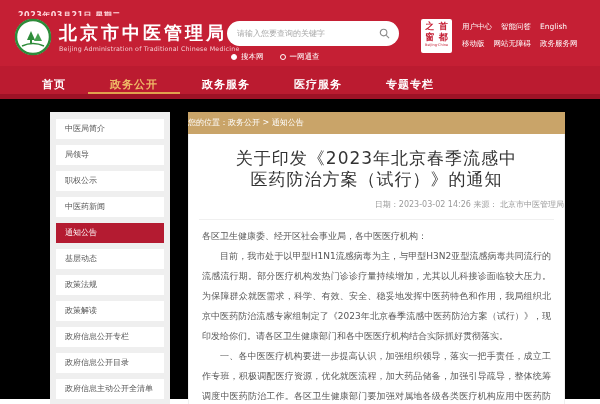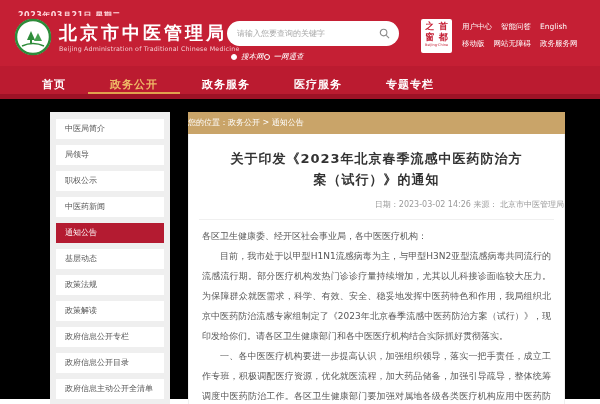--- a/index.html
+++ b/index.html
@@ -12,21 +12,21 @@
   .header-main { background:#c51f34; height:50px; display:flex; align-items:flex-start; position:relative; }
   .brand { display:flex; align-items:center; margin:2px 0 0 14px; }
   .emblem { width:38px; height:38px; flex:0 0 38px; }
   .brand-text { margin-left:7px; color:#fff; }
   .brand-title { font-size:18px; font-weight:bold; letter-spacing:3px; line-height:20px; }
   .brand-sub { font-size:6.3px; color:#f4c9cf; margin-top:2px; letter-spacing:.2px; }
   .search-wrap { position:absolute; left:227px; top:5px; width:172px; }
   .search-box { background:#fff; border-radius:13px; height:25px; display:flex; align-items:center; padding:0 9px 0 10px; }
   .search-box input { border:none; outline:none; flex:1; font-size:8px; color:#333; background:transparent; font-family:inherit; }
   .search-box input::placeholder { color:#a7a7a7; }
-  .scope-row { display:flex; margin:6px 0 0 4px;font-style:italic; }
+  .scope-row { display:flex; gap:16px; margin:6px 0 0 4px; }
   .scope-opt { display:flex; align-items:center; gap:4px; color:#fff; font-size:7.5px; cursor:pointer; }
   .rdot { width:6px; height:6px; border-radius:50%; border:1px solid #fff; display:inline-block; }
   .rdot.filled { background:#fff; }
   .seal { position:absolute; left:421px; top:3px; width:31px; height:34px; background:#fff;
     border-radius:2px; padding:2px; text-align:center; }
   .seal-grid { display:grid; grid-template-columns:1fr 1fr; line-height:11px; font-size:9px;
     font-weight:bold; color:#c51f34; }
   .seal-cap { font-size:3.5px; color:#c51f34; line-height:5px; }
   .quick-links { position:absolute; left:462px; top:6px; width:132px; }
   .ql-row { display:flex; gap:9px; margin-bottom:7px; }
@@ -42,21 +42,21 @@
   
   .page-body { position:relative; background:#000000; height:300px; }
   .sidebar { position:absolute; left:50px; top:13px; width:120px; background:#efefef; padding:7px 6px; height:320px; }
   .side-item { background:#fff; height:20px; line-height:20px; font-size:8px; color:#555;
     padding-left:9px; margin-bottom:6px; cursor:pointer; }
   .side-item.active { background:#b41b31; color:#fff; }
 
   .main { position:absolute; left:188px; top:13px; width:377px; }
   .breadcrumb { background:#c9a469; height:22px; line-height:22px; color:#fff; font-size:8px; }
   .article { background:#fff; border:1px solid #efefef; border-top:none; min-height:280px; padding-bottom:10px; }
-  .article-title { font-size:13px; font-weight:bold; color:#333; text-align:center;
+  .article-title { font-size:17px; font-weight:normal; color:#333; text-align:center;
     line-height:21px; letter-spacing:1px; padding:14px 38px 0 38px; }
   .article-meta { text-align:right; font-size:8px; color:#9a9a9a; margin-top:9px; }
   .meta-sep { border-bottom:1px solid #f0f0f0; margin:9px 10px 0 10px; }
   .article-body { padding:6px 13px 0 13px; }
   .article-body p { font-size:9px; color:#575757; line-height:20px; text-align:justify; }
   .article-body p.indent { text-indent:2em; }
 </style>
 </head>
 <body>
 

